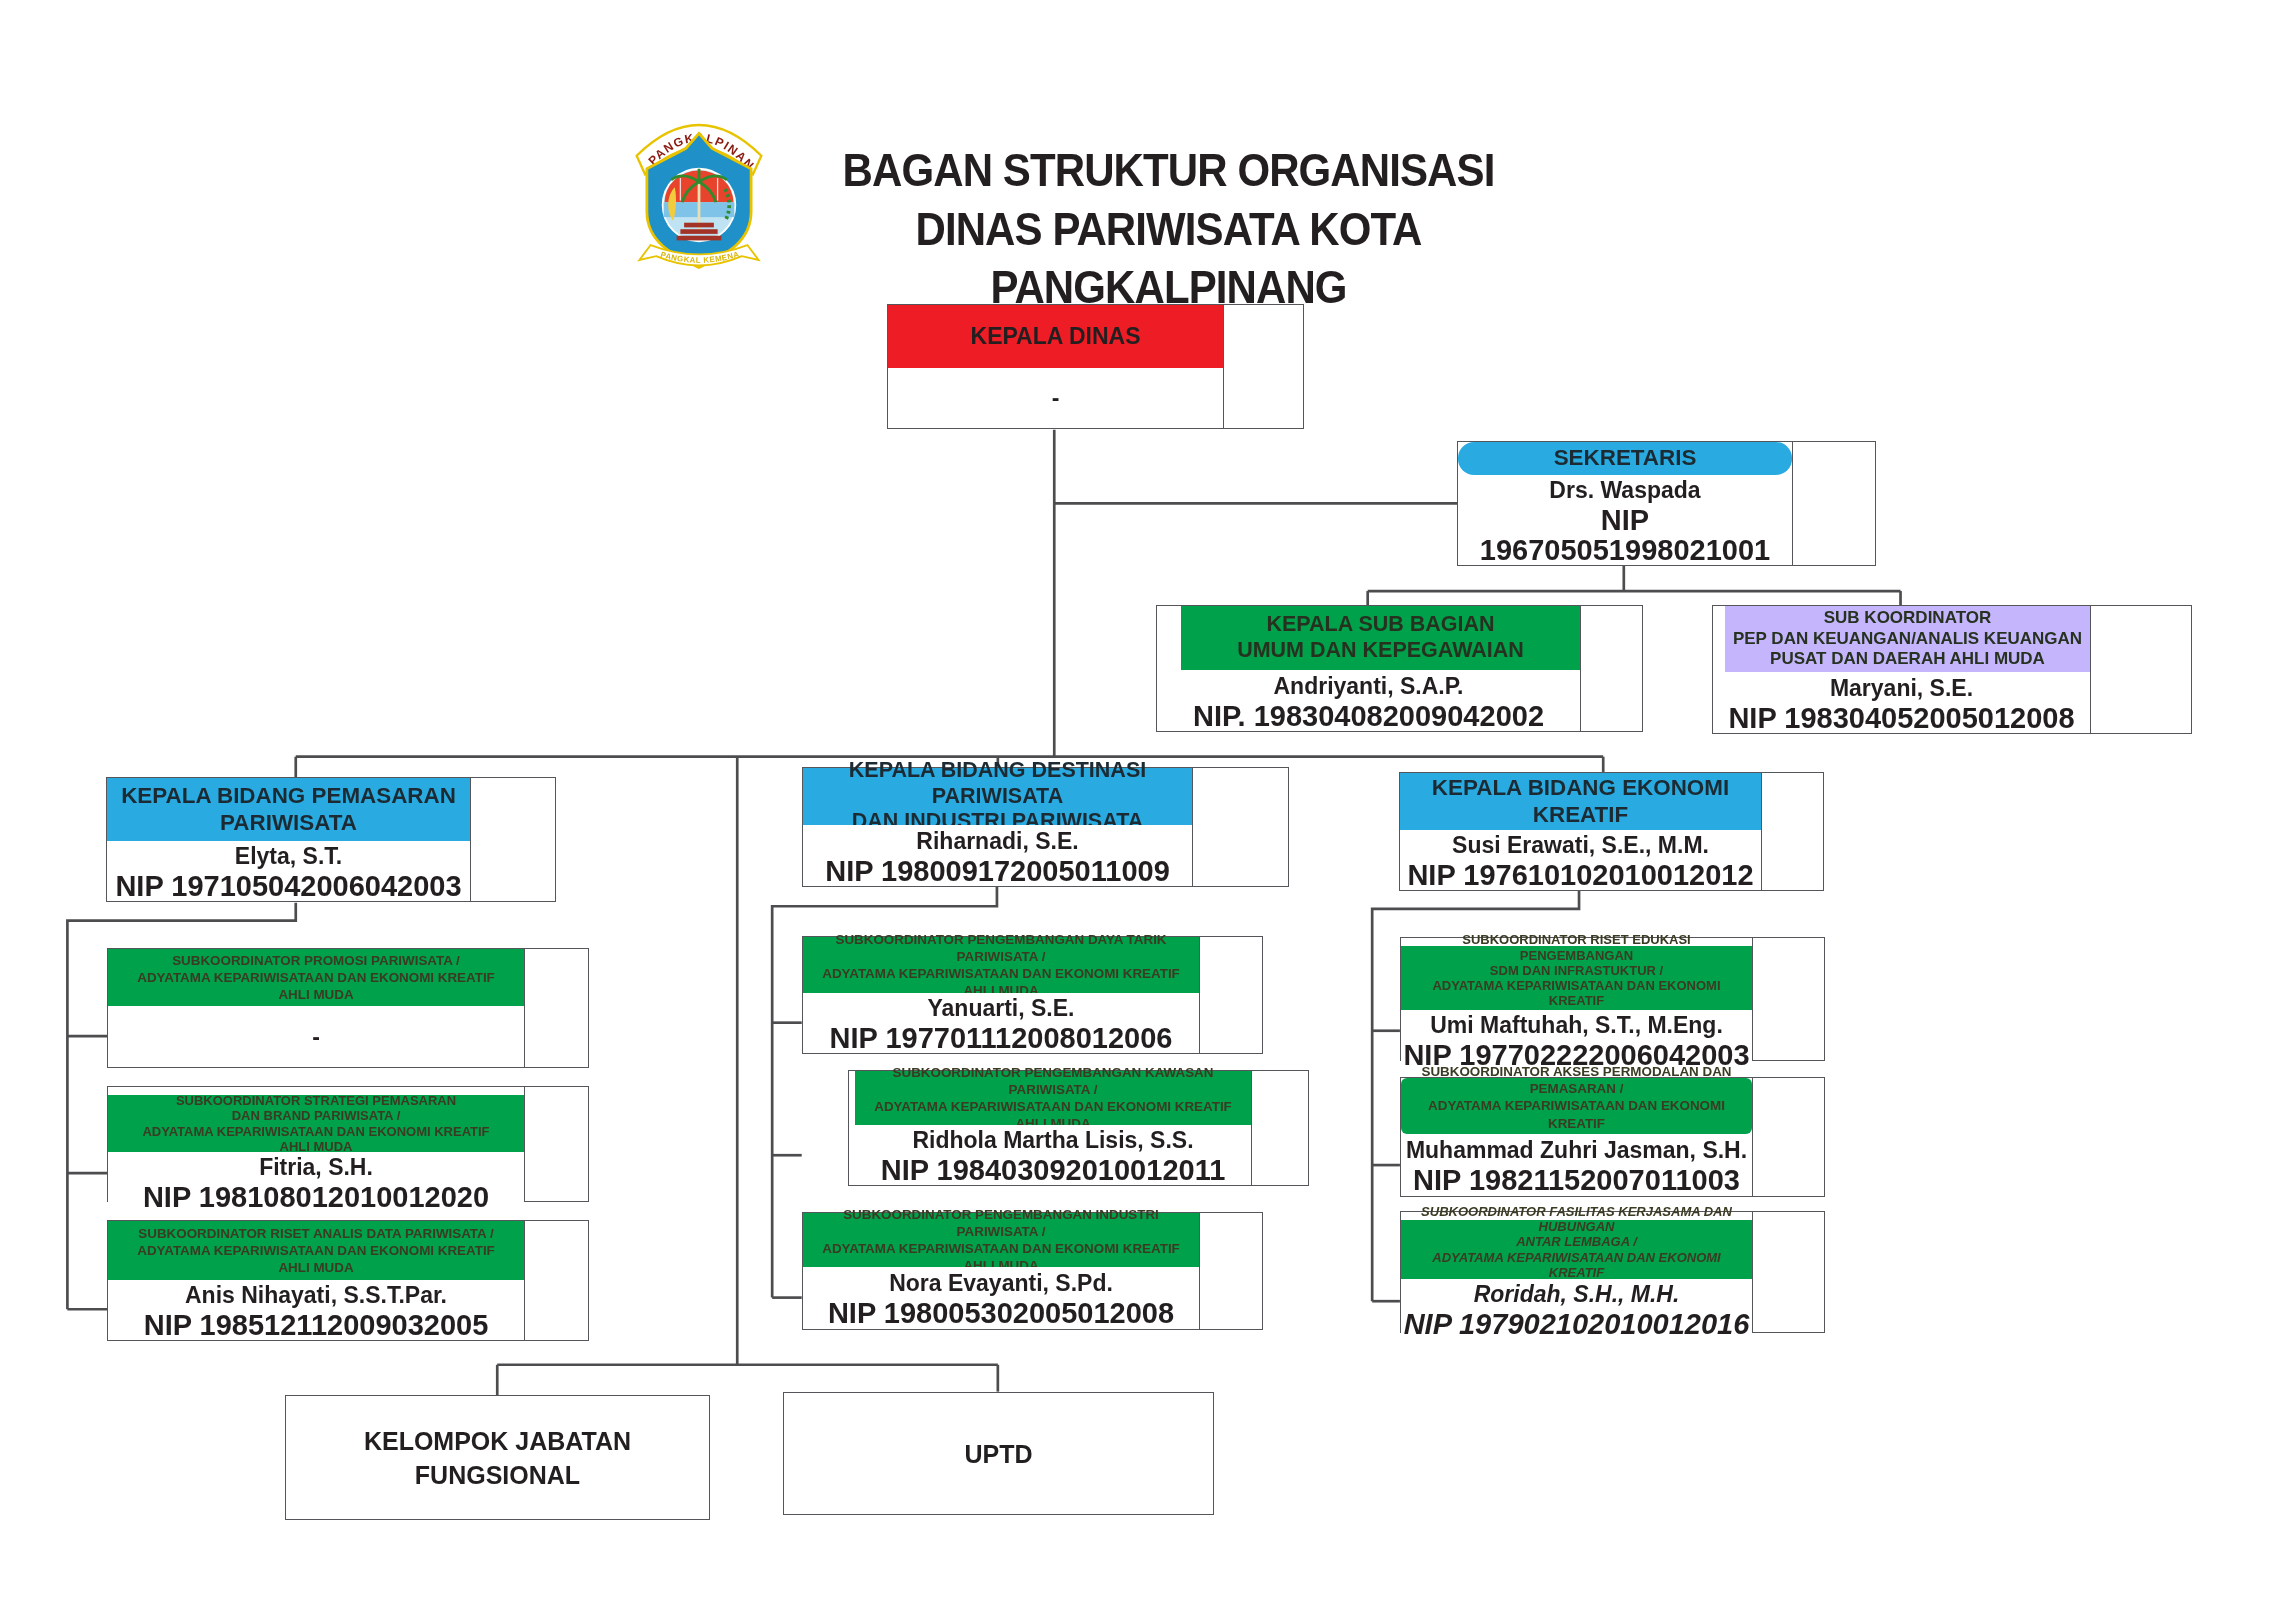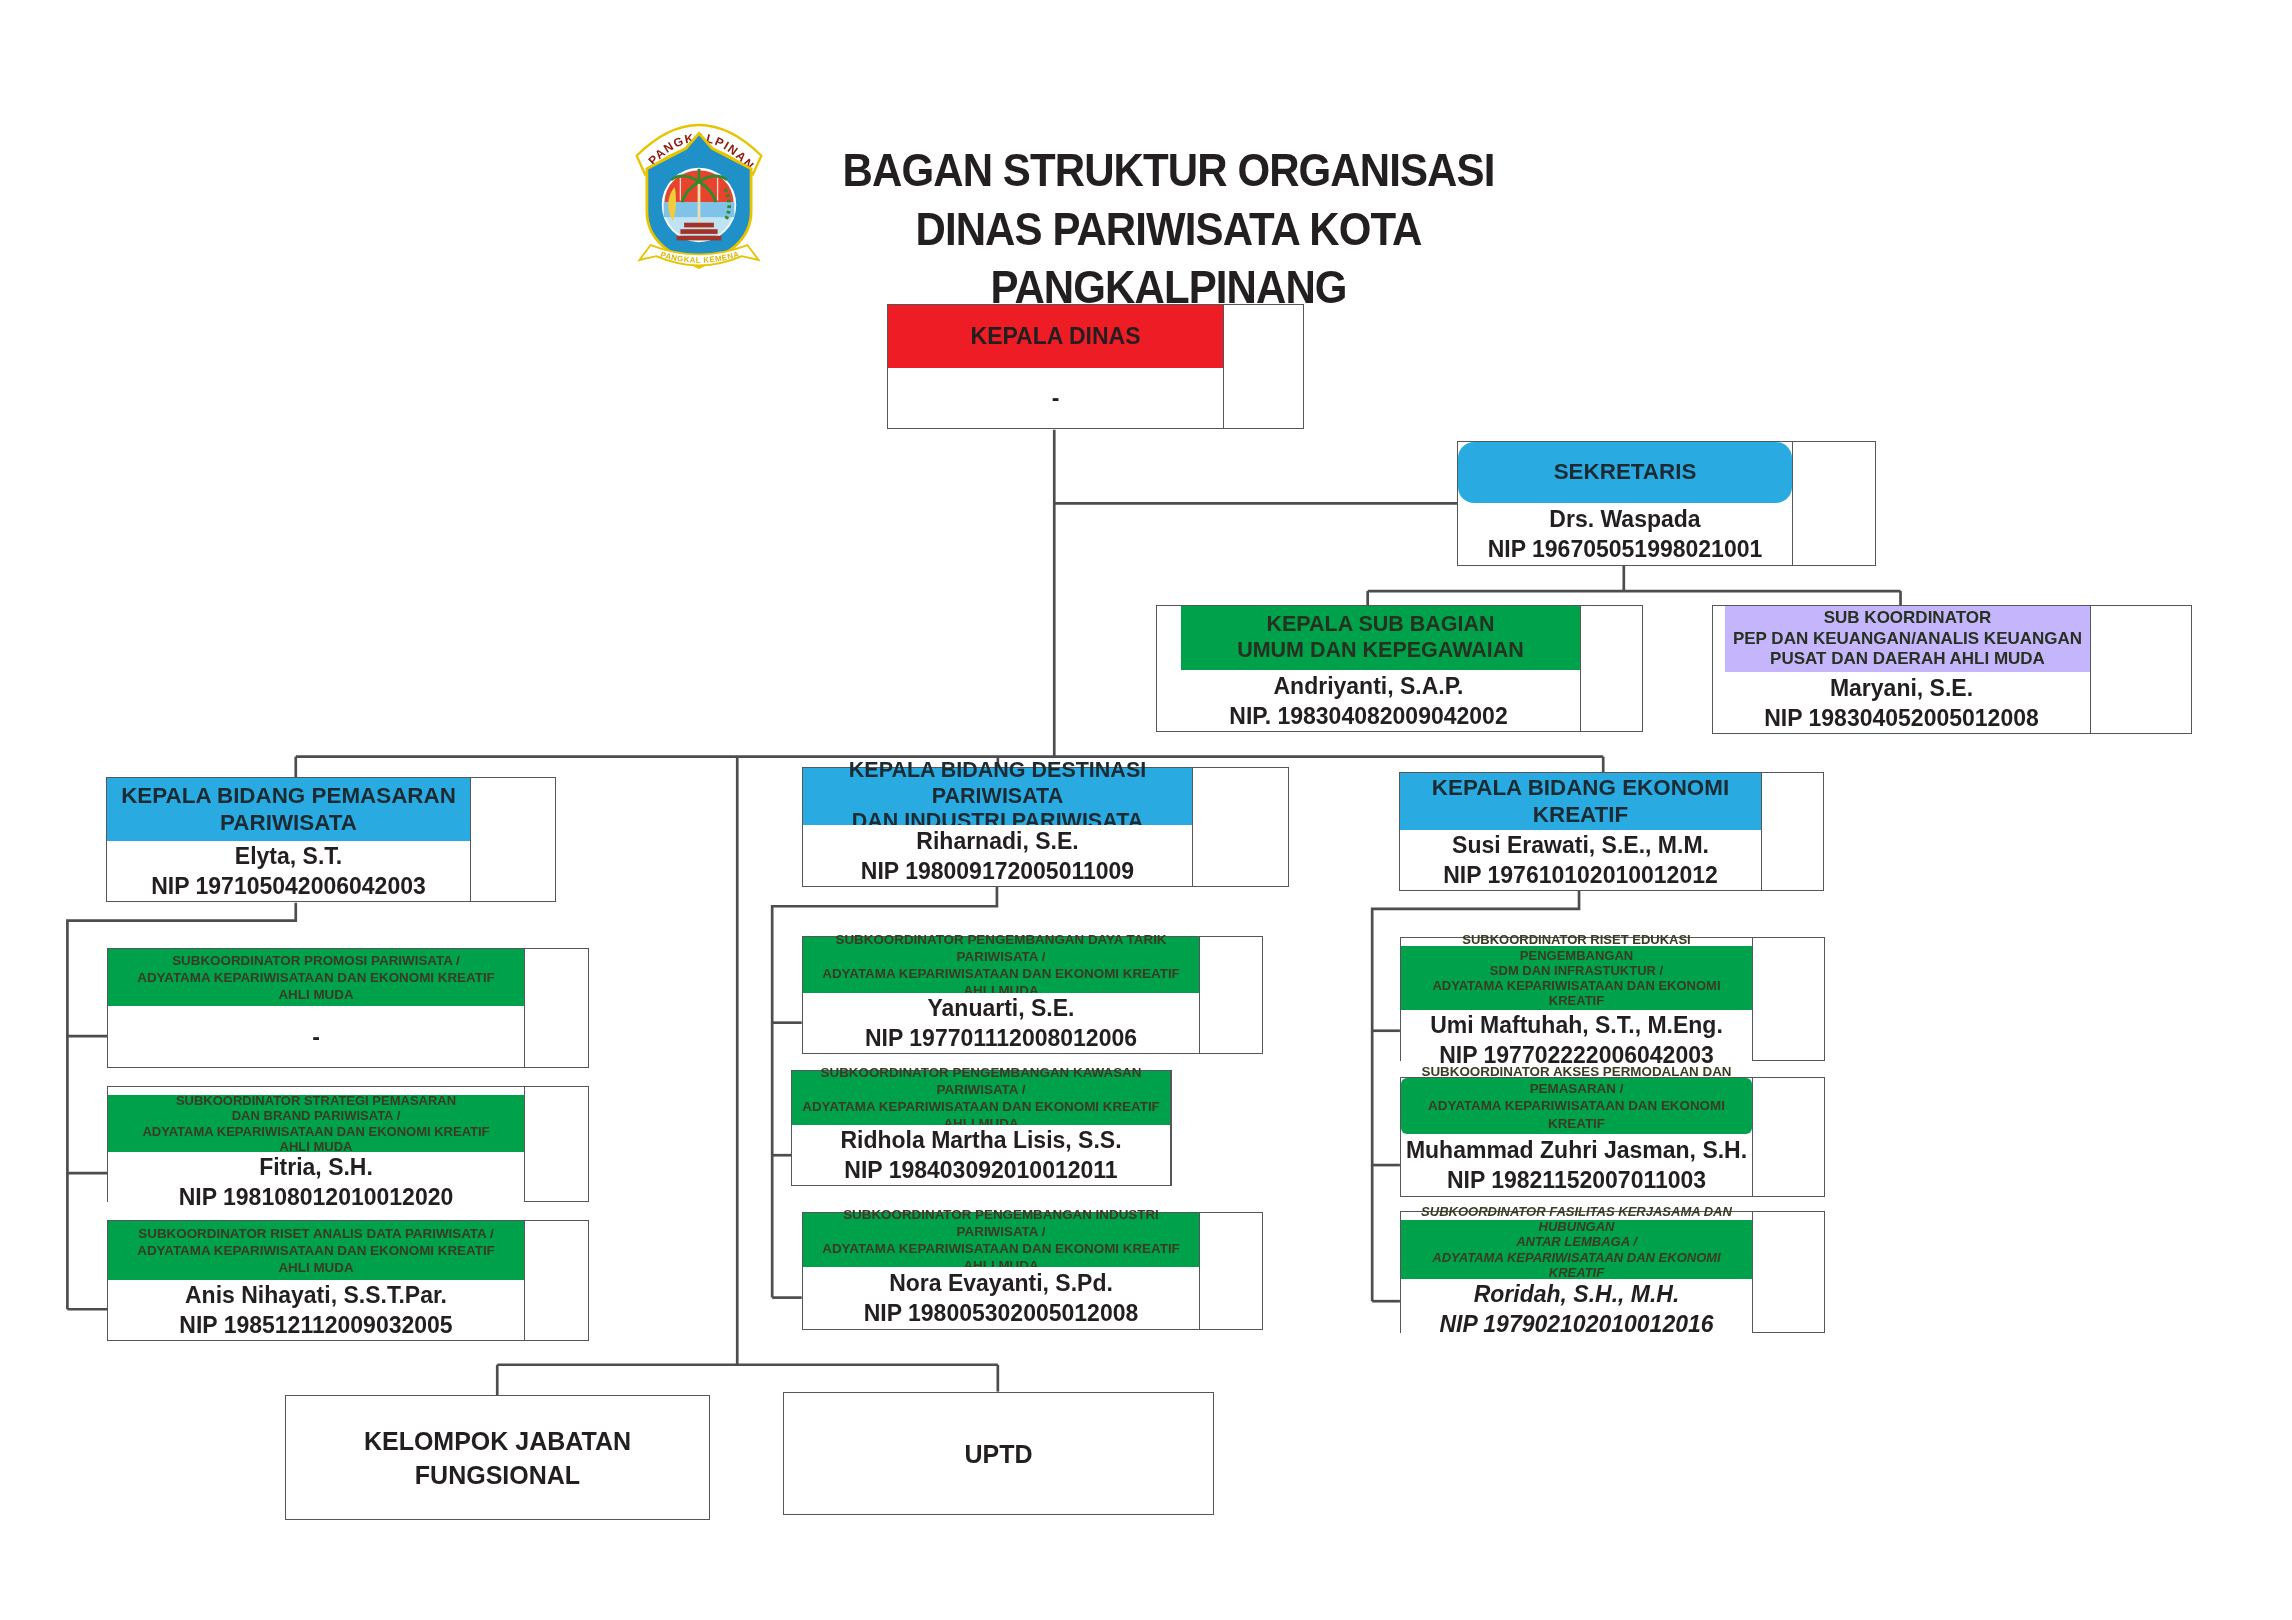--- a/index.html
+++ b/index.html
@@ -16,21 +16,21 @@
   .hdr.red{background:#EE1C25;color:#231F20;font-size:23px;}
   .hdr.blue{background:#29ABE2;color:#1C2B33;font-size:22.4px;line-height:1.18;}
   .hdr.blue.fs24{font-size:21.5px;}
   .hdr.green-lg{background:#00A14B;color:#26321f;font-size:21.5px;line-height:1.2;margin-left:24px;}
   .hdr.green-md{background:#c4b5fd;color:#26321f;font-size:17px;line-height:1.22;margin-left:12px;}
   .hdr.green-sm{background:#00A14B;color:#3a3b23;font-size:13.4px;line-height:1.28;}
   .hdr.green-sm.tight{font-size:13px;line-height:1.17;margin-top:8px;}
   .nbody{flex:1 1 auto;display:flex;flex-direction:column;align-items:center;justify-content:center;
          text-align:center;font-weight:bold;background:#fff;}
   .nm{font-size:23px;line-height:30px;}
-  .nip{font-size:23px;line-height:30px;}
+  .nip{font-size:29px;line-height:30px;}
   .plainbox{position:absolute;display:flex;align-items:center;justify-content:center;text-align:center;
             background:#fff;border:1.8px solid #55565A;box-sizing:border-box;font-weight:bold;
             font-size:25px;line-height:34px;white-space:pre-line;}
   svg.wires{position:absolute;left:0;top:0;}
   .logo{position:absolute;left:632px;top:109px;width:134px;height:166px;}
 </style>
 </head>
 <body>
 
 <div class="canvas">
@@ -222,21 +222,21 @@
 ADYATAMA KEPARIWISATAAN DAN EKONOMI KREATIF
 AHLI MUDA</div>
       <div class="nbody">
         <div class="nm">Yanuarti, S.E.</div>
         <div class="nip">NIP 197701112008012006</div>
       </div>
     </div>
     <div class="sidepart"></div>
   </div>
 
-  <div class="node" style="left:791px;top:1070px;width:381px;height:116px;">
+  <div class="node" style="left:848px;top:1070px;width:461px;height:116px;padding-left:6px;">
     <div class="mainpart" style="width:396px;">
       <div class="hdr green-sm" style="height:54px;">SUBKOORDINATOR PENGEMBANGAN KAWASAN PARIWISATA /
 ADYATAMA KEPARIWISATAAN DAN EKONOMI KREATIF
 AHLI MUDA</div>
       <div class="nbody">
         <div class="nm">Ridhola Martha Lisis, S.S.</div>
         <div class="nip">NIP 198403092010012011</div>
       </div>
     </div>
     <div class="sidepart"></div>

